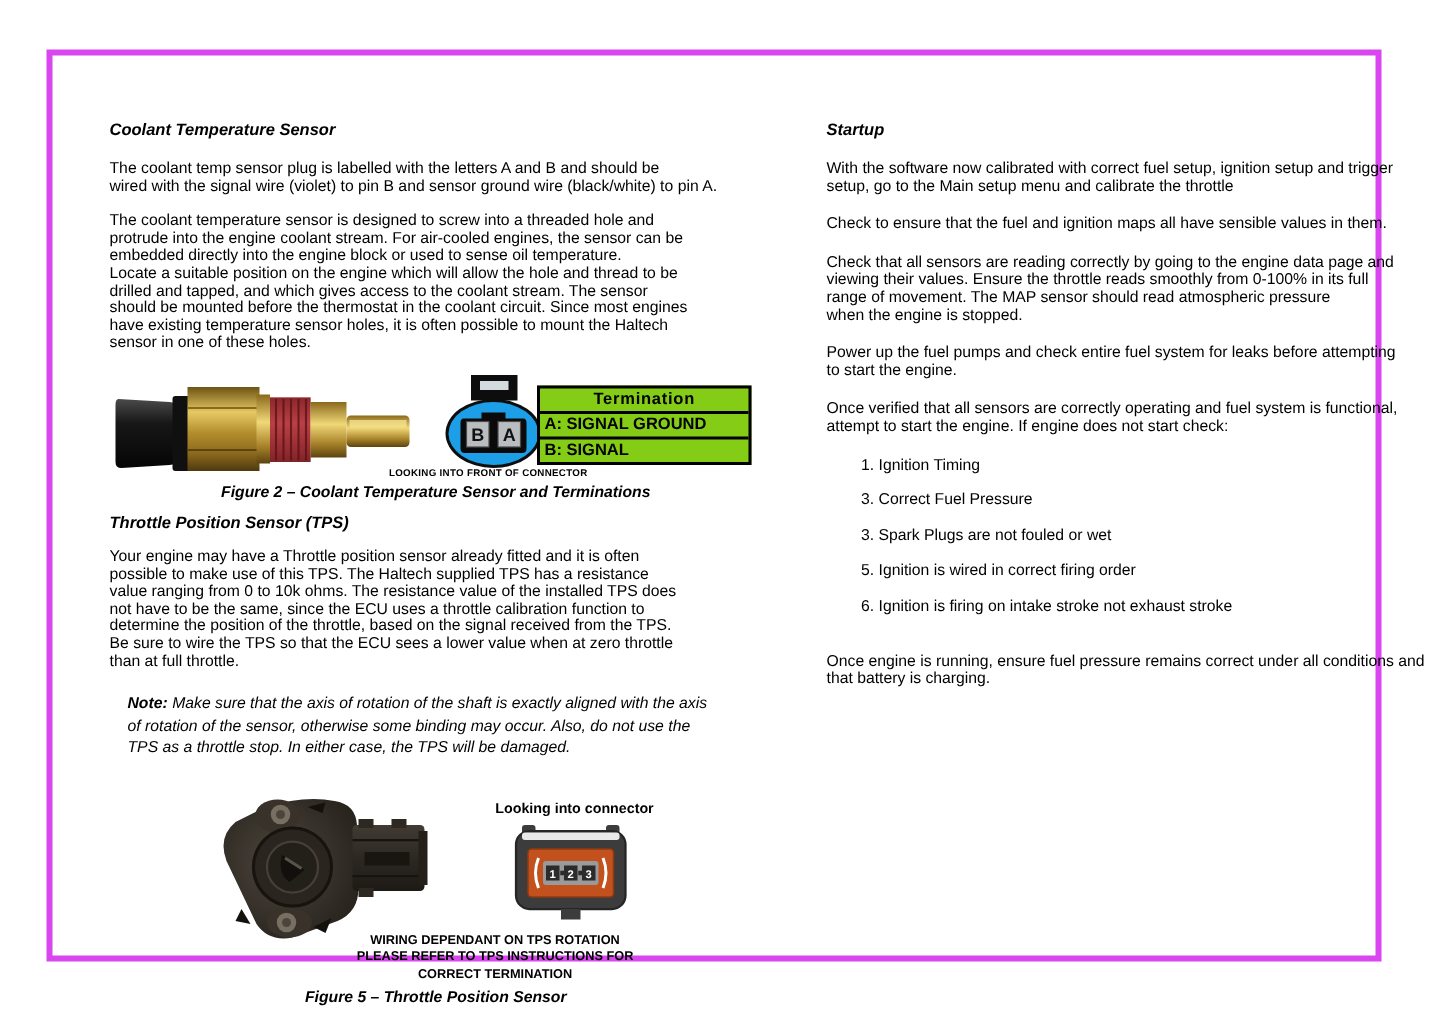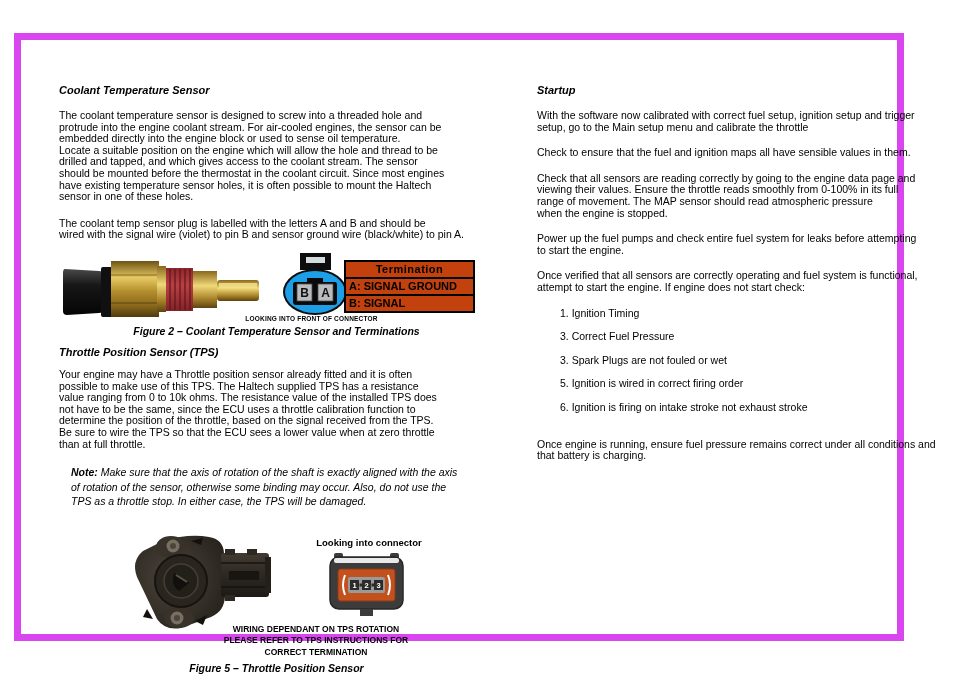--- a/index.html
+++ b/index.html
@@ -5,23 +5,23 @@
   * { box-sizing: border-box; }
   html, body { margin: 0; padding: 0; }
   body {
     width: 954px; height: 675px;
     background: #ffffff;
     font-family: "Liberation Sans", sans-serif;
     color: #000;
   }
   .page { position: relative; width: 954px; height: 675px; background: #fff; }
   .page-border {
-    position: absolute; left: 14px; top: 33px;
+    position: absolute; left: 31px; top: 33px;
     width: 890px; height: 608px;
-    border: 7px solid #d946ef;
+    border: 4px solid #d946ef;
     background: #fff;
   }
   .col { position: absolute; top: 44px; }
   .col-left  { left: 38px;  width: 445px; }
   .col-right { left: 516px; width: 406px; }
 
   .sec-heading {
     font-size: 11px; font-weight: bold; font-style: italic;
     line-height: 13px; margin: 0 0 13px 0; white-space: pre;
   }
@@ -35,22 +35,22 @@
     font-size: 10.5px; font-style: italic; line-height: 14.5px;
     margin: 12px; white-space: pre;
   }
   .note-para .note-label { font-weight: bold; }
 
   
   .figure2 { position: relative; width: 445px; height: 72px; }
   .coolant-photo { position: absolute; left: 0; top: 2px; }
   .ba-connector { position: absolute; left: 222px; top: 0; }
   .term-table {
-    position: absolute; left: 285px; top: 7px; width: 131px;
-    border: 2px solid #000; background: #c2410c;
+    position: absolute; left: 285px; top: 7px; width: 143px;
+    border: 2px solid #000; background: #84cc16;
   }
   .term-row {
     font-weight: bold; font-size: 11px; line-height: 13px;
     padding: 1px 3px; border-bottom: 2px solid #000; white-space: pre;
   }
   .term-row:last-child { border-bottom: none; }
   .term-header { text-align: center; letter-spacing: 0.5px; }
   .looking-front {
     position: absolute; left: 150px; top: 62px; width: 205px;
     font-size: 6.5px; font-weight: bold; text-align: center;
@@ -92,32 +92,32 @@
 </style>
 </head>
 <body>
 
 <div class="page">
   <div class="page-border">
 
     <div class="col col-left">
 
       <div class="sec-heading">Coolant Temperature Sensor</div>
+
+      <div class="body-para mb12">The coolant temp sensor plug is labelled with the letters A and B and should be
+wired with the signal wire (violet) to pin B and sensor ground wire (black/white) to pin A.</div>
 
       <div class="body-para mb15">The coolant temperature sensor is designed to screw into a threaded hole and
 protrude into the engine coolant stream. For air-cooled engines, the sensor can be
 embedded directly into the engine block or used to sense oil temperature.
 Locate a suitable position on the engine which will allow the hole and thread to be
 drilled and tapped, and which gives access to the coolant stream. The sensor
 should be mounted before the thermostat in the coolant circuit. Since most engines
 have existing temperature sensor holes, it is often possible to mount the Haltech
 sensor in one of these holes.</div>
-
-      <div class="body-para mb12">The coolant temp sensor plug is labelled with the letters A and B and should be
-wired with the signal wire (violet) to pin B and sensor ground wire (black/white) to pin A.</div>
 
       <div class="figure2">
 
         <svg class="coolant-photo" width="212" height="66" viewBox="0 0 212 66">
           <defs>
             <linearGradient id="gBlk" x1="0" y1="0" x2="0" y2="1">
               <stop offset="0" stop-color="#4a4a4a"></stop>
                 <stop offset="0.35" stop-color="#171717"></stop>
               <stop offset="1" stop-color="#050505"></stop>
             </linearGradient>

